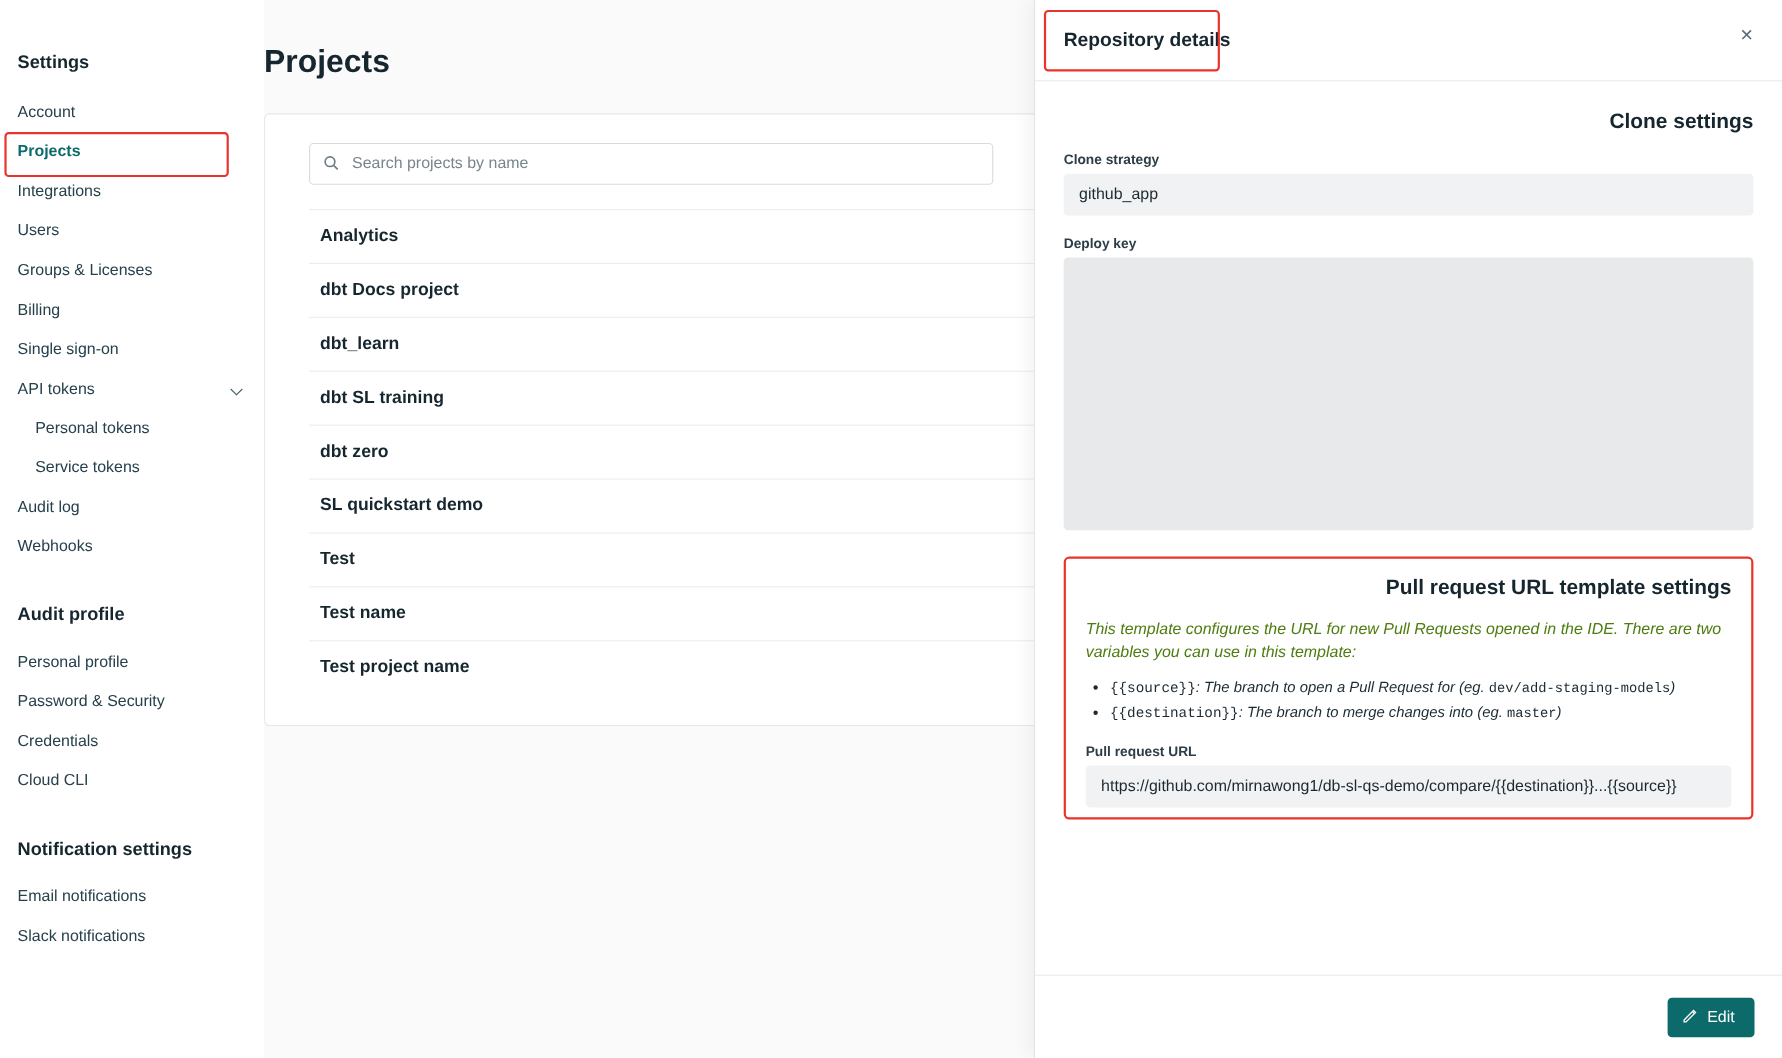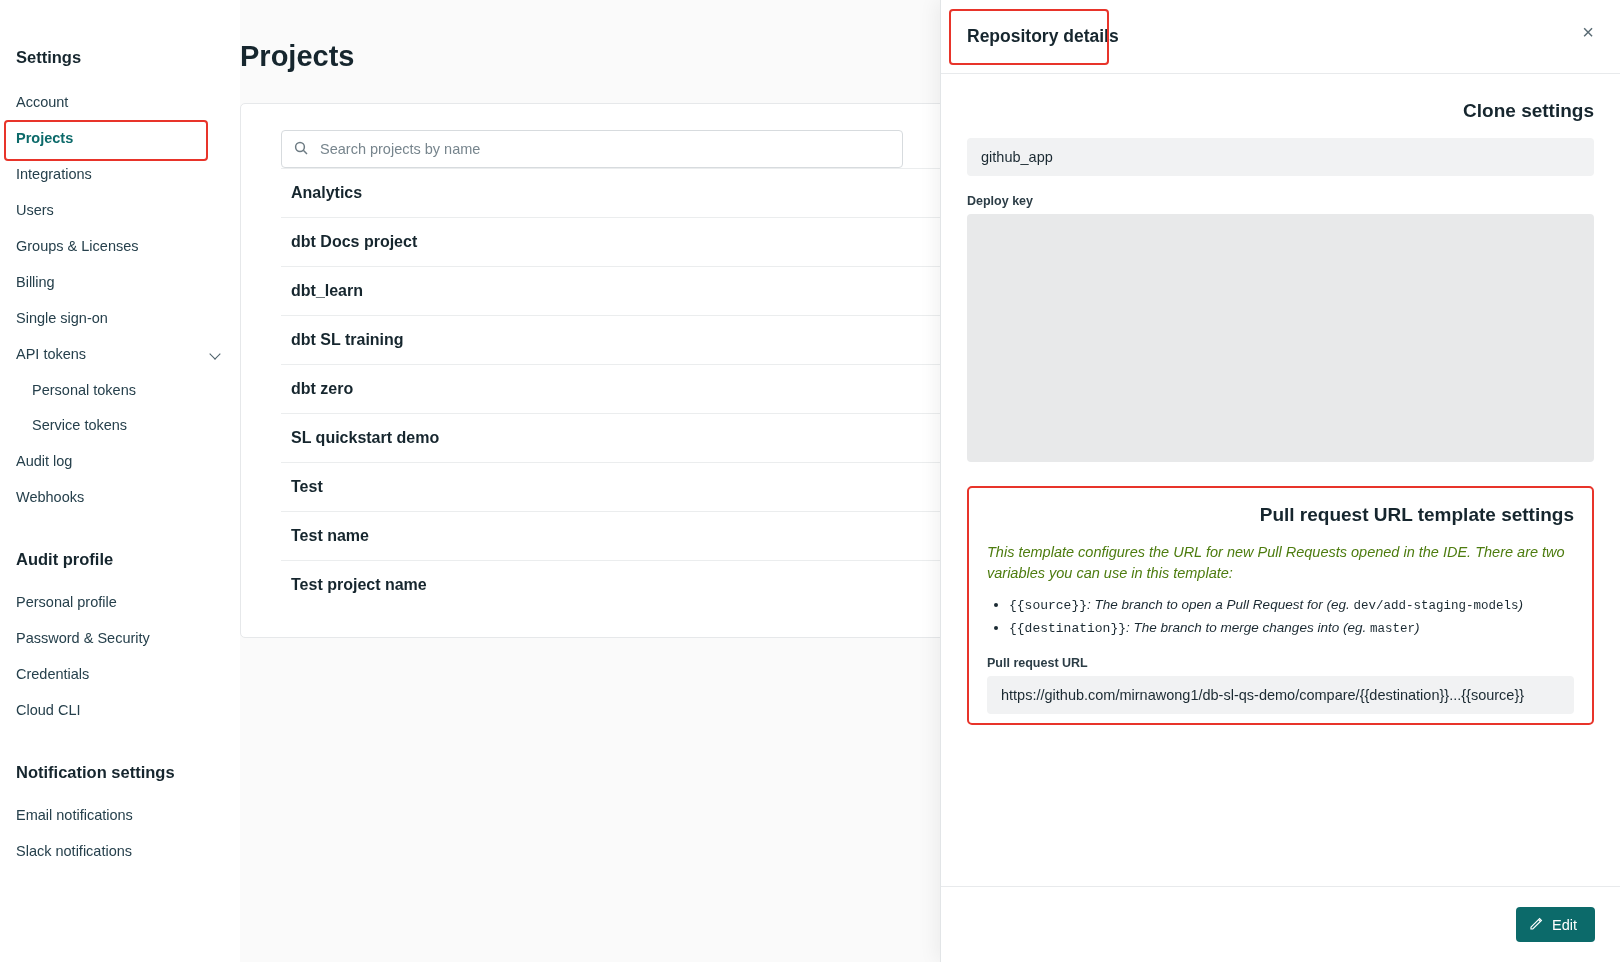--- a/index.html
+++ b/index.html
@@ -96,20 +96,21 @@
     background: #ffffff;
     border: 1px solid #e6e8ea;
     border-radius: 5px;
     margin-left: 0;
     width: 760px;
     padding: 26px 40px 28px 40px;
   }
   .search-wrap {
     position: relative;
     width: 622px;
+    margin-bottom: 22px;
   }
   .search-input {
     width: 100%;
     height: 38px;
     border: 1px solid #d7dbde;
     border-radius: 4px;
     padding: 0 12px 0 38px;
     font-size: 14.5px;
     color: #1b2a32;
     font-family: "Liberation Sans", sans-serif;
@@ -368,20 +369,21 @@
     <div class="drawer-header">
       <span class="drawer-title">Repository details</span>
       <span class="close-icon">×</span>
       <div class="highlight-box" id="hl-title"></div>
     </div>
 
     <div class="drawer-body">
 
       <div class="section-title">Clone settings</div>
 
+      <div class="field-label">Clone strategy</div>
       <div class="readonly-field">github_app</div>
 
       <div class="field-label">Deploy key</div>
       <div class="deploy-key-box"></div>
 
       <div class="pr-section">
         <div class="section-title">Pull request URL template settings</div>
         <p class="pr-desc">This template configures the URL for new Pull Requests opened in the IDE. There are two variables you can use in this template:</p>
         <ul class="pr-list">
           <li>

